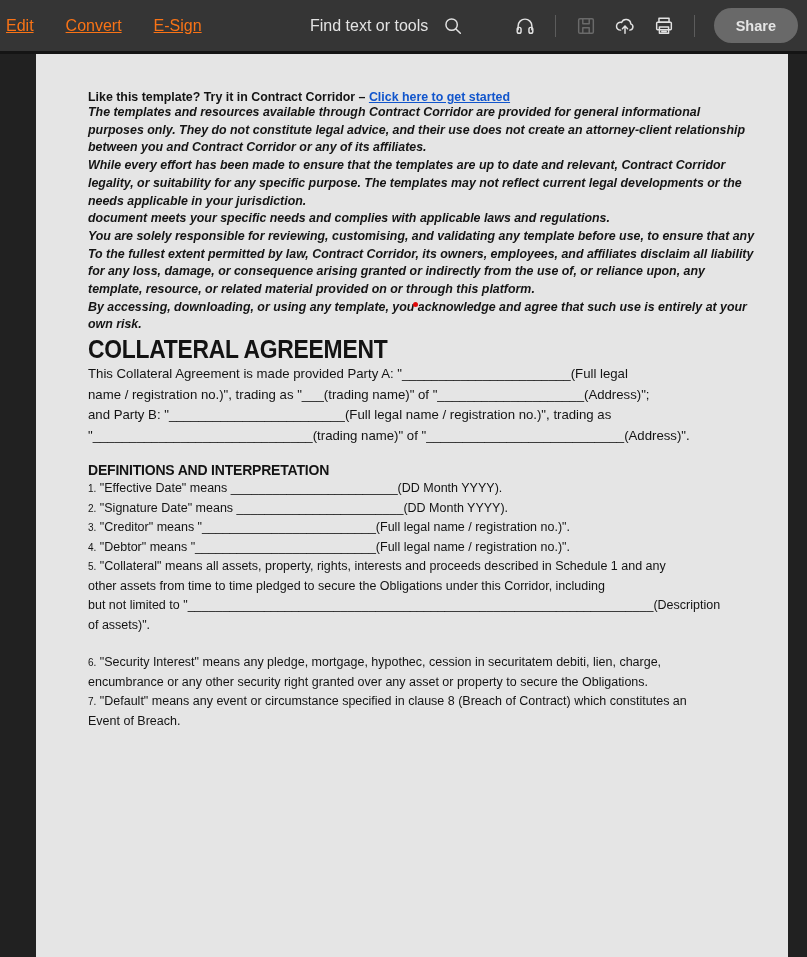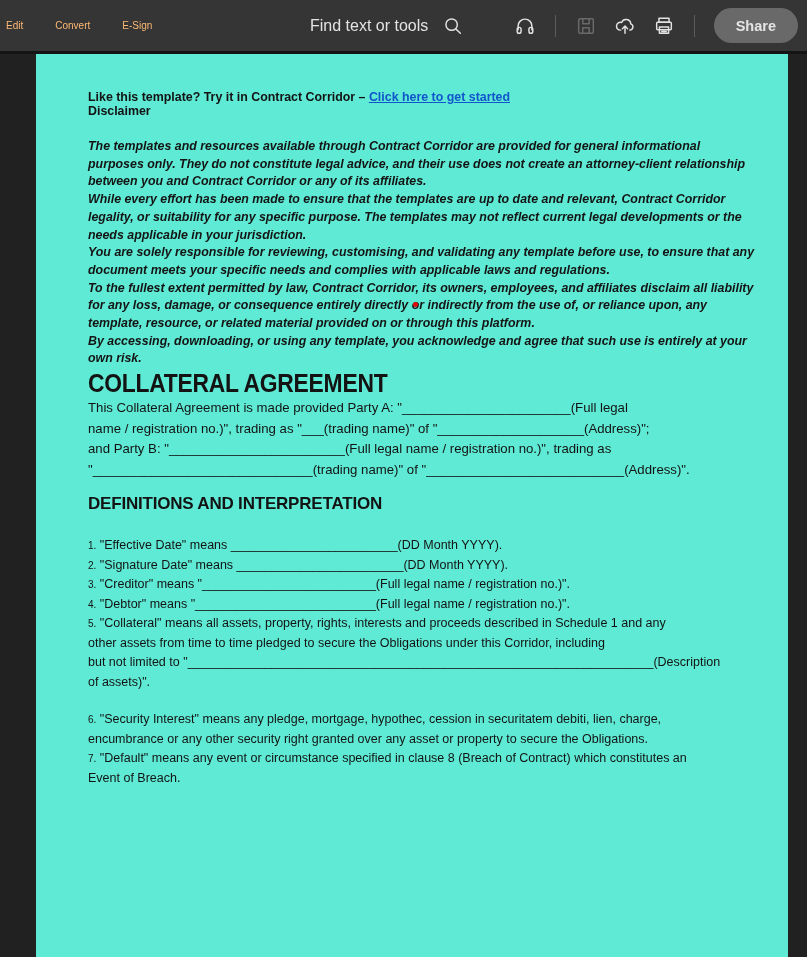--- a/index.html
+++ b/index.html
@@ -2,45 +2,45 @@
 <html><head>
 <meta charset="utf-8">
 <style>
   html,body{margin:0;padding:0;background:#111;}
   .app{position:relative;width:807px;height:957px;overflow:hidden;
        font-family:"Liberation Sans",sans-serif;background:#212121;}
 
   
   .toolbar{position:relative;height:51px;background:#353535;display:flex;align-items:center;}
   .menu{display:flex;align-items:center;gap:32px;padding-left:6px;}
-  .menu-item{background:none;border:none;color:#fdba74;font-size:10px;
-             font-family:"Liberation Sans",sans-serif;cursor:pointer;padding:0;}
+  .menu-item{background:none;border:none;color:#f97316;font-size:16px;
+             font-family:"Liberation Sans",sans-serif;cursor:pointer;padding:0;text-decoration:underline;}
   .search{position:absolute;left:310px;top:0;height:51px;display:flex;align-items:center;gap:14px;cursor:pointer;}
   .search-label{color:#e3e3e3;font-size:16px;}
   .tools{position:absolute;right:9px;top:0;height:51px;display:flex;align-items:center;gap:17px;}
   .tool-btn{background:none;border:none;padding:0;margin:0;cursor:pointer;display:flex;align-items:center;}
   .icon{width:22px;height:22px;stroke:#e2e2e2;fill:none;stroke-width:1.6;stroke-linecap:round;stroke-linejoin:round;}
   .icon.dim{stroke:#6a6a6a;}
   .vdiv{width:1px;height:22px;background:#5c5c5c;margin:0 2px;}
   .share-btn{height:35px;padding:0 22px;border:none;border-radius:18px;background:#696969;
              color:#e5e5e5;font-weight:700;font-size:14.5px;font-family:"Liberation Sans",sans-serif;cursor:pointer;}
   .toolbar-edge{height:3px;background:#141414;}
 
   
   .viewer{position:relative;height:903px;background:#212121;overflow:hidden;}
-  .page{position:absolute;left:36px;top:0;width:752px;height:903px;background:#5eead4;
+  .page{position:absolute;left:36px;top:0;width:752px;height:903px;background:#e5e5e5;
         box-sizing:border-box;padding:36px 55px 0 52px;overflow:hidden;color:#131313;}
   .page div, .page p, .page h1, .page h3{margin:0;}
   .line{white-space:nowrap;}
 
   .promo{font-size:12.4px;font-weight:700;line-height:14px;margin-bottom:21px;white-space:nowrap;}
   .link{color:#1155cc;text-decoration:underline;font-weight:700;}
   .subhead{font-size:12.4px;font-weight:700;line-height:14px;}
   .subhead.disc{margin-bottom:20px;}
-  .subhead.defs{margin-top:17px;margin-bottom:25px;font-size:17px;letter-spacing:-0.2px;}
+  .subhead.defs{margin-top:17px;margin-bottom:2px;font-size:14px;letter-spacing:-0.2px;}
   .para{font-style:italic;font-size:12.4px;line-height:17.7px;margin-bottom:17px;color:#141414;font-weight:bold;}
   .doc-title{font-size:26px;font-weight:700;line-height:30px;letter-spacing:-0.3px;
              transform:scaleX(0.88);transform-origin:left center;margin-bottom:15px;white-space:nowrap;}
   .intro{font-size:13.2px;line-height:20.5px;font-style:normal;margin-bottom:0;}
   .def{font-size:12.5px;line-height:19.5px;margin-bottom:11px;}
   .def.wide{margin-bottom:18px;}
   .def-num{font-size:10px;}
   .red-dot{position:absolute;left:377px;top:248px;width:5px;height:5px;border-radius:50%;background:#e00b0b;}
 </style>
 </head>
@@ -99,42 +99,41 @@
     </div>
   </header>
 
   <div class="toolbar-edge"></div>
 
   <main class="viewer">
     <div class="page">
 
       <p class="promo"><span>Like this template? Try it in Contract Corridor – </span><a class="link" href="#">Click here to get started</a></p>
 
-      <h3 class="subhead disc">Disclaimer</h3>
 
       <div class="para">
         <div class="line">The templates and resources available through Contract Corridor are provided for general informational</div>
         <div class="line">purposes only. They do not constitute legal advice, and their use does not create an attorney-client relationship</div>
         <div class="line">between you and Contract Corridor or any of its affiliates.</div>
       </div>
 
       <div class="para">
         <div class="line">While every effort has been made to ensure that the templates are up to date and relevant, Contract Corridor</div>
         <div class="line">legality, or suitability for any specific purpose. The templates may not reflect current legal developments or the</div>
         <div class="line">needs applicable in your jurisdiction.</div>
       </div>
 
       <div class="para">
+        <div class="line">document meets your specific needs and complies with applicable laws and regulations.</div>
         <div class="line">You are solely responsible for reviewing, customising, and validating any template before use, to ensure that any</div>
-        <div class="line">document meets your specific needs and complies with applicable laws and regulations.</div>
       </div>
 
       <div class="para">
         <div class="line">To the fullest extent permitted by law, Contract Corridor, its owners, employees, and affiliates disclaim all liability</div>
-        <div class="line">for any loss, damage, or consequence entirely directly or indirectly from the use of, or reliance upon, any</div>
+        <div class="line">for any loss, damage, or consequence arising granted or indirectly from the use of, or reliance upon, any</div>
         <div class="line">template, resource, or related material provided on or through this platform.</div>
       </div>
 
       <div class="para">
         <div class="line">By accessing, downloading, or using any template, you acknowledge and agree that such use is entirely at your</div>
         <div class="line">own risk.</div>
       </div>
 
       <h1 class="doc-title">COLLATERAL AGREEMENT</h1>
 

